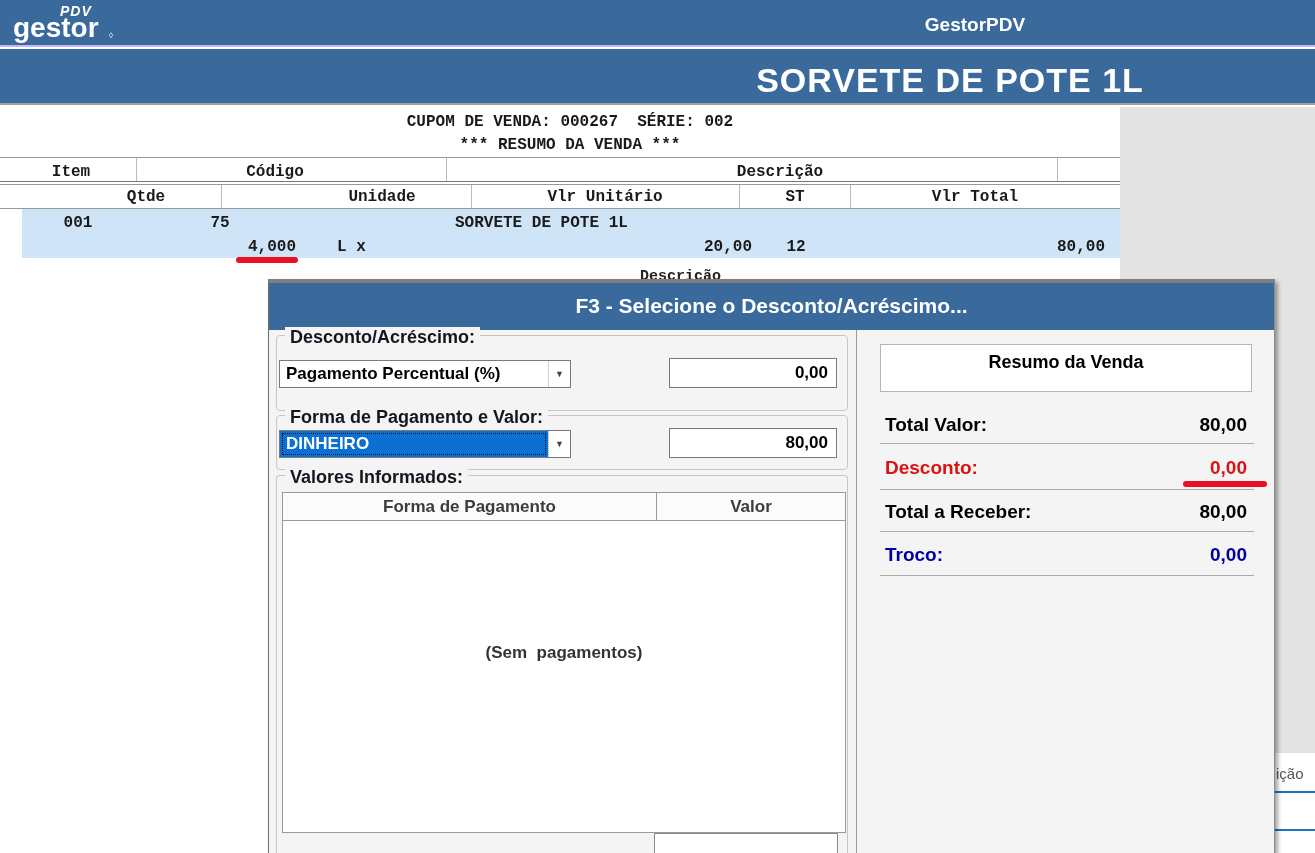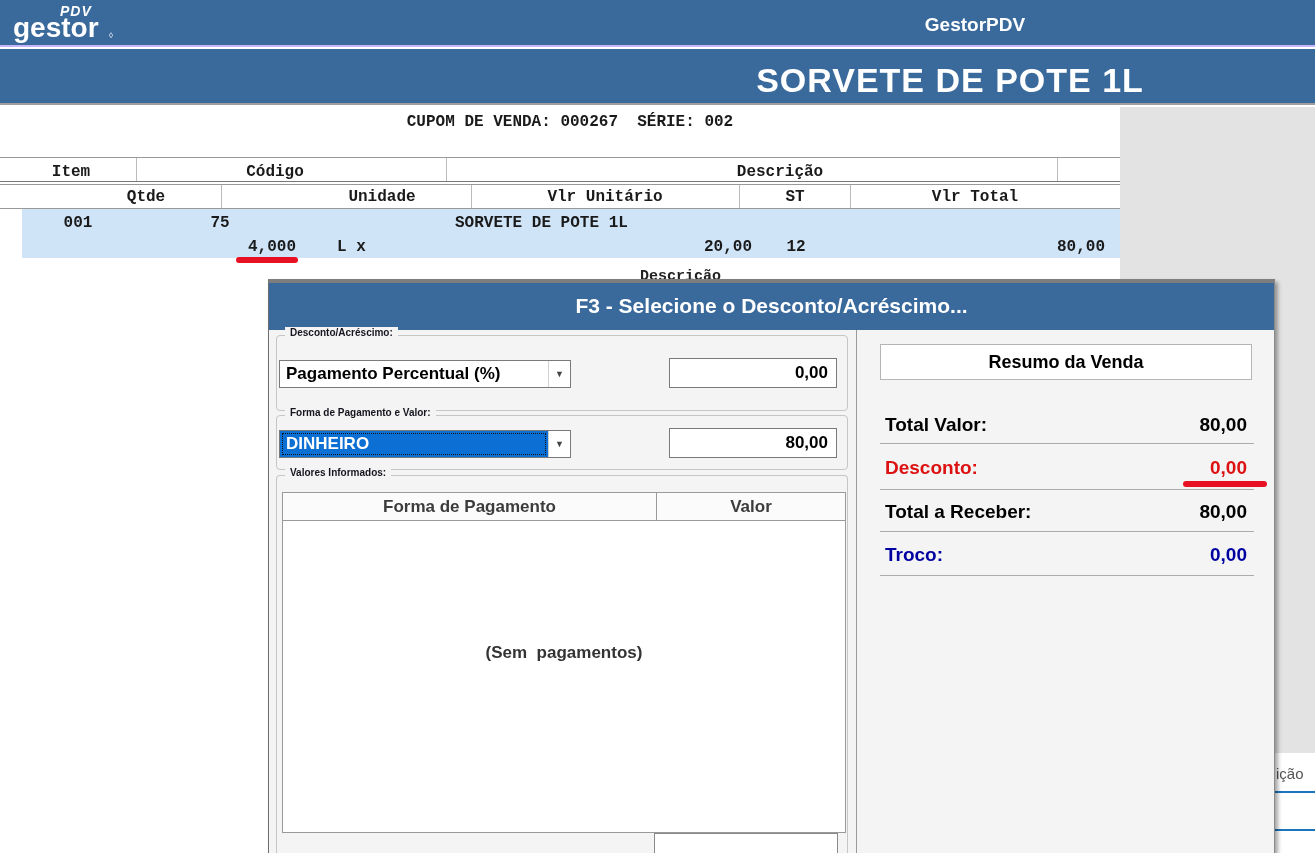--- a/index.html
+++ b/index.html
@@ -41,39 +41,39 @@
            background:#f4f4f4; border-left:1px solid #6e6e6e; border-right:1px solid #8a8a8a;
            border-top:4px solid #7e7e7e; box-shadow:3px 3px 4px rgba(0,0,0,.35); z-index:10; }
   .modal-title { position:absolute; left:0; top:0; width:100%; height:47px; background:#3a6a9c;
                  color:#fff; font-size:21px; font-weight:bold; text-align:center; line-height:46px;
                  font-stretch:condensed; }
   .modal-body { position:absolute; left:0; top:47px; width:1005px; height:527px; }
   .rpanel { position:absolute; left:587px; top:0; width:418px; height:527px; border-left:1px solid #9a9a9a; background:#f4f4f4; }
 
   .group { position:absolute; border:1px solid #c6c6c6; border-radius:4px; }
   .group-label { position:absolute; top:-9px; left:8px; background:#f4f4f4; padding:0 5px;
-                 font-size:10px; font-weight:bold; color:#15151f; white-space:pre; }
+                 font-size:18px; font-weight:bold; color:#15151f; white-space:pre; }
 
   .combo { position:absolute; display:flex; background:#fff; border:1px solid #7a7a7a; }
   .combo-text { flex:1; font-size:17px; font-weight:bold; color:#000; line-height:26px; padding-left:6px; overflow:hidden; white-space:pre; }
   .combo-text.selected { background:#0b6fd4; color:#fff; outline:1px dotted #111; outline-offset:-3px; }
   .combo-arrow { width:22px; border-left:1px solid #d0d0d0; background:#fff; display:flex; align-items:center; justify-content:center;
                  color:#444; font-size:9px; }
   .amount { position:absolute; border:1px solid #7a7a7a; background:#fff; text-align:right;
             font-size:17px; font-weight:bold; color:#000; padding-right:8px;
             font-family:"Liberation Sans",sans-serif; }
 
   .pay-table { position:absolute; left:5px; top:16px; width:564px; height:341px; border:1px solid #9a9a9a; background:#fff; }
   .pay-head { position:absolute; left:0; top:0; width:100%; height:28px; background:#fbfbfb; border-bottom:1px solid #9a9a9a; display:flex; }
   .pay-head .c1 { width:374px; border-right:1px solid #9a9a9a; text-align:center; font-size:17px; font-weight:bold; color:#3c3c3c; line-height:27px; }
   .pay-head .c2 { flex:1; text-align:center; font-size:17px; font-weight:bold; color:#3c3c3c; line-height:27px; }
   .pay-empty { position:absolute; left:0; top:150px; width:100%; text-align:center; font-size:17px; font-weight:bold; color:#333; white-space:pre; }
   .cut-box { position:absolute; background:#fff; border:1px solid #8a8a8a; }
 
-  .sum-box { position:absolute; left:23px; top:14px; width:372px; height:36px; background:#fff; border:1px solid #b5b5b5;
+  .sum-box { position:absolute; left:23px; top:14px; width:372px; height:48px; background:#fff; border:1px solid #b5b5b5;
              text-align:center; font-size:18px; font-weight:bold; color:#000; line-height:34px; }
   .sum-label { position:absolute; left:28px; font-size:19px; font-weight:bold; color:#000; }
   .sum-value { position:absolute; right:27px; font-size:19px; font-weight:bold; color:#000; text-align:right; }
   .sum-rule { position:absolute; left:23px; width:374px; height:1px; background:#ababab; }
 </style>
 </head>
 <body>
 
 <div id="screen">
 
@@ -85,20 +85,21 @@
     </div>
     <div class="abs app-title">GestorPDV</div>
   </div>
 
   <div class="abs banner"></div>
   <div class="abs banner-text">SORVETE DE POTE 1L</div>
 
   <div class="abs gray-panel"></div>
 
   <div class="abs mono rc-center" style="left:0;top:113px;">CUPOM DE VENDA: 000267  SÉRIE: 002</div>
+  <div class="abs mono rc-center" style="left:0;top:136px;">*** RESUMO DA VENDA ***</div>
 
   <div class="abs hline" style="left:0;top:157px;width:1120px;"></div>
 
   <div class="abs mono" style="left:71px;top:163px;transform:translateX(-50%);">Item</div>
   <div class="abs mono" style="left:275px;top:163px;transform:translateX(-50%);">Código</div>
   <div class="abs mono" style="left:780px;top:163px;transform:translateX(-50%);">Descrição</div>
   <div class="abs vline" style="left:136px;top:158px;height:23px;"></div>
   <div class="abs vline" style="left:446px;top:158px;height:23px;"></div>
   <div class="abs vline" style="left:1057px;top:158px;height:23px;"></div>
   <div class="abs hline" style="left:0;top:181px;width:1120px;background:#777;"></div>

